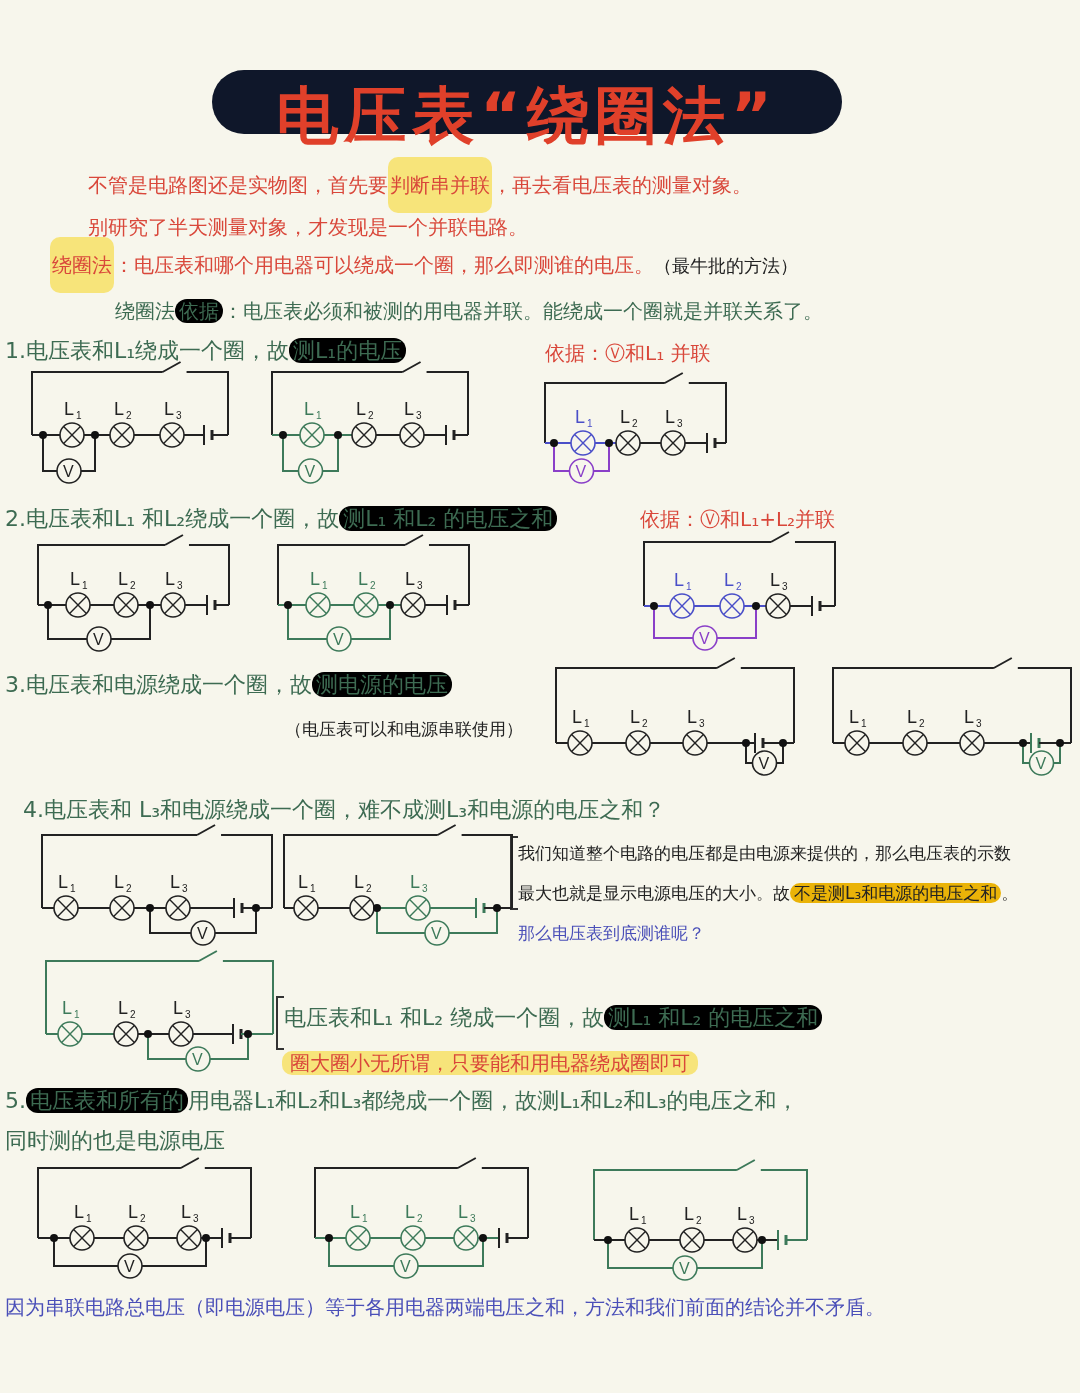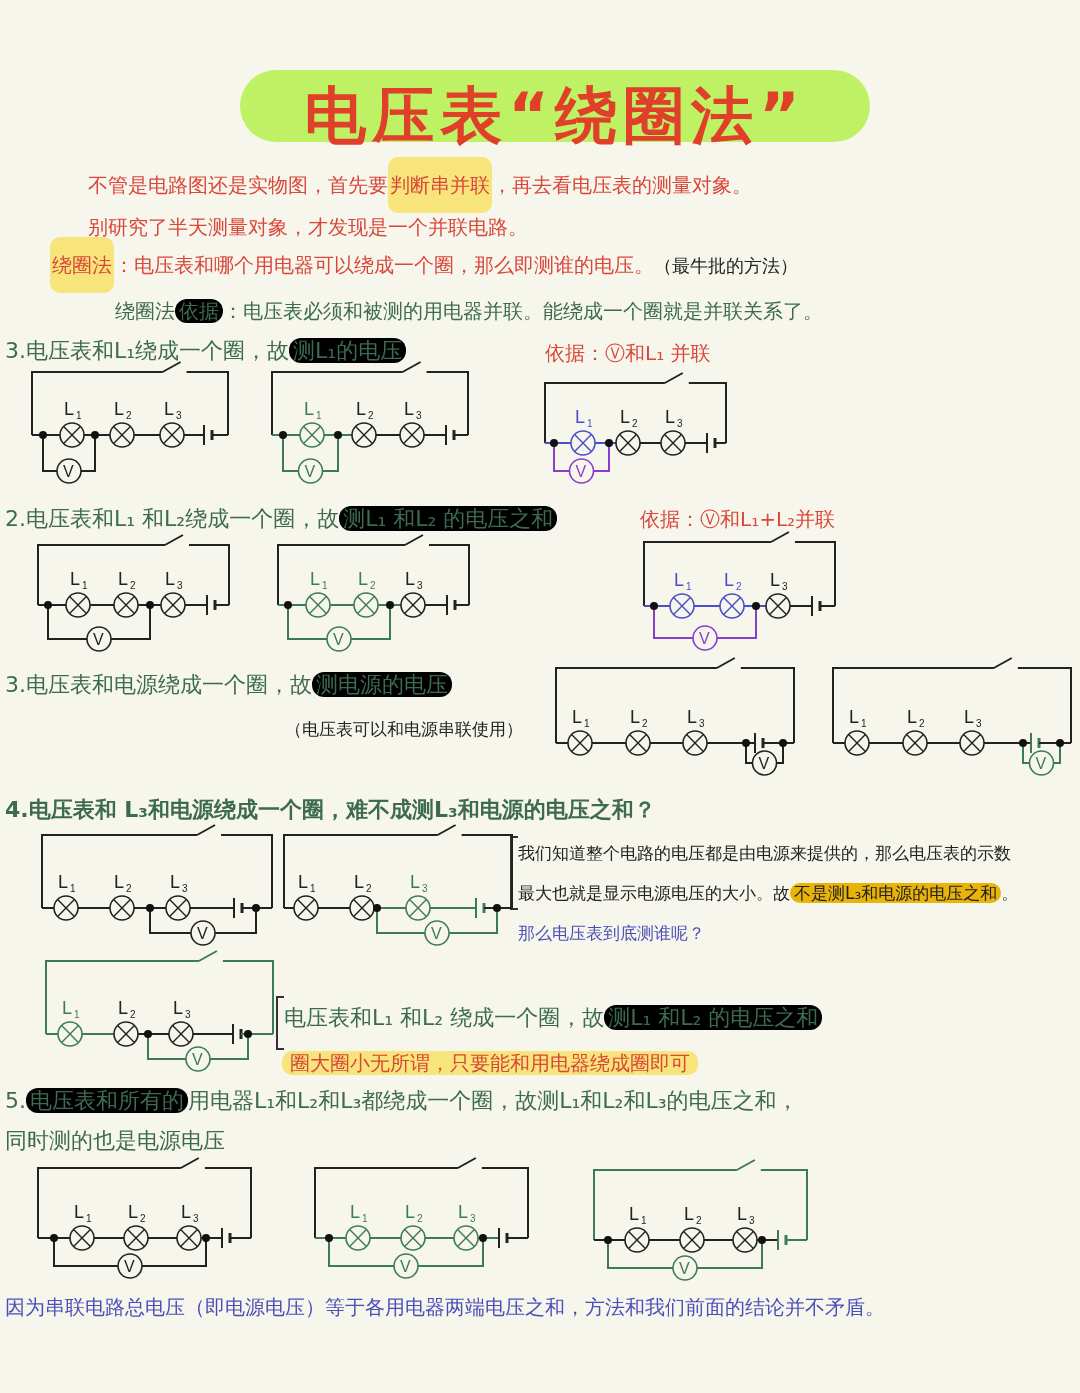--- a/index.html
+++ b/index.html
@@ -1,18 +1,18 @@
 <!DOCTYPE html>
 <html><head>
 <meta charset="utf-8">
 <style>
   html,body{margin:0;padding:0;}
   body{width:1080px;height:1393px;background:#f7f6ec;position:relative;overflow:hidden;font-family:"DejaVu Sans","Liberation Sans",sans-serif;}
   .abs{position:absolute;white-space:nowrap;}
-  .title{left:240px;top:70px;width:630px;height:72px;background:#bef264;border-radius:38px;}
+  .title{left:212px;top:70px;width:630px;height:64px;background:#0f172a;border-radius:38px;}
   .title span{position:absolute;left:0;right:0;top:4px;text-align:center;font-size:62px;color:#e0402a;letter-spacing:6px;font-weight:bold;}
   .red{color:#d9473a;}
   .green{color:#3d6b52;}
   .blue{color:#4a4fb8;}
   .black{color:#222;}
   .t22{font-size:22px;}
   .t20{font-size:20px;}
   .t18{font-size:18px;}
   .t17{font-size:17px;}
   .hl-y{background:#f7e47a;border-radius:10px;padding:16px 2px;}
@@ -33,35 +33,35 @@
 </div>
 <div class="abs red t20" style="left:88px;top:214px;">别研究了半天测量对象，才发现是一个并联电路。</div>
 <div class="abs t20" style="left:10px;top:252px;margin-left:40px;">
   <span class="hl-y red">绕圈法</span><span class="red">：电压表和哪个用电器可以绕成一个圈，那么即测谁的电压。</span><span class="black t18">（最牛批的方法）</span>
 </div>
 <div class="abs green t20" style="left:115px;top:298px;">
   <span>绕圈法</span><span class="hl-g">依据</span><span>：电压表必须和被测的用电器并联。能绕成一个圈就是并联关系了。</span>
 </div>
 
 <div class="abs green t22" style="left:5px;top:336px;">
-  <span>3.电压表和L₁绕成一个圈，故</span><span class="hl-g">测L₁的电压</span>
+  <span>1.电压表和L₁绕成一个圈，故</span><span class="hl-g">测L₁的电压</span>
 </div>
 <div class="abs red t20" style="left:545px;top:340px;">依据：Ⓥ和L₁ 并联</div>
 
 <div class="abs green t22" style="left:5px;top:504px;">
   <span>2.电压表和L₁ 和L₂绕成一个圈，故</span><span class="hl-g">测L₁ 和L₂ 的电压之和</span>
 </div>
 <div class="abs red t20" style="left:640px;top:506px;">依据：Ⓥ和L₁+L₂并联</div>
 
 <div class="abs green t22" style="left:5px;top:670px;">
   <span>3.电压表和电源绕成一个圈，故</span><span class="hl-g">测电源的电压</span>
 </div>
 <div class="abs black t17" style="left:285px;top:718px;">（电压表可以和电源串联使用）</div>
 
-<div class="abs green t22" style="left:5px;top:795px;font-weight:bold;">4.电压表和 L₃和电源绕成一个圈，难不成测L₃和电源的电压之和？</div>
+<div class="abs green t22" style="left:23px;top:795px;">4.电压表和 L₃和电源绕成一个圈，难不成测L₃和电源的电压之和？</div>
 <div class="bracket" style="left:510px;top:836px;width:6px;height:70px;"></div>
 <div class="abs black t17" style="left:518px;top:842px;">我们知道整个电路的电压都是由电源来提供的，那么电压表的示数</div>
 <div class="abs black t17" style="left:518px;top:882px;">
   <span>最大也就是显示电源电压的大小。故</span><span class="hl-gray">不是测L₃和电源的电压之和</span><span>。</span>
 </div>
 <div class="abs blue t17" style="left:518px;top:922px;">那么电压表到底测谁呢？</div>
 <div class="bracket" style="left:276px;top:996px;width:6px;height:50px;"></div>
 <div class="abs green t22" style="left:284px;top:1003px;">
   <span>电压表和L₁ 和L₂ 绕成一个圈，故</span><span class="hl-g">测L₁ 和L₂ 的电压之和</span>
 </div>

